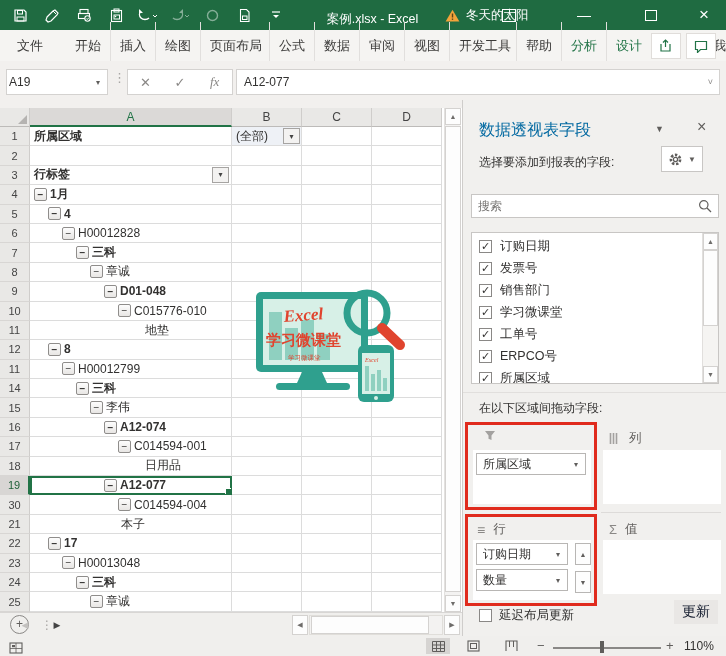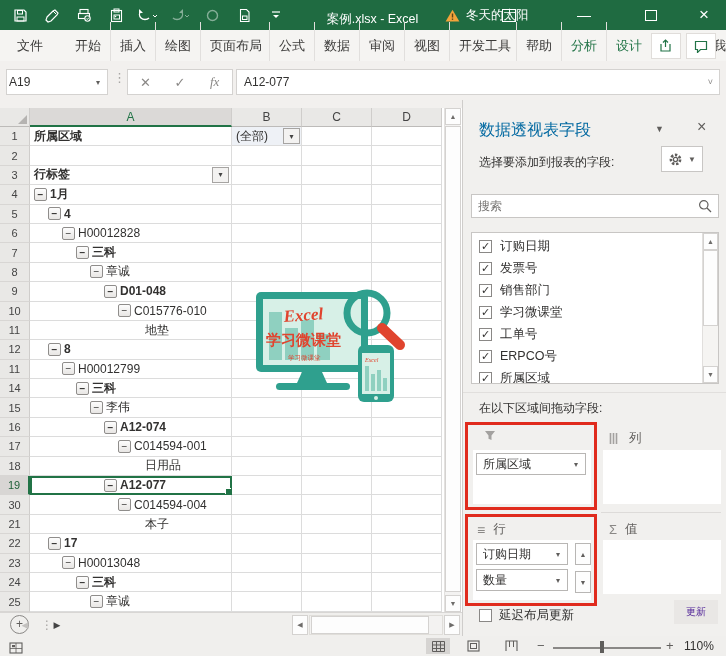--- a/index.html
+++ b/index.html
@@ -167,22 +167,22 @@
         font-size:12px;color:#323130;margin:3px 0 4px 3px;box-sizing:border-box;}
   .chip span:first-child{flex:1;padding-left:6px;white-space:nowrap;overflow:hidden;}
   .chipdd{width:18px;text-align:center;font-size:8px;color:#605e5c;flex:none;}
   #filters-chips .chip{width:110px;}
   #rows-chips .chip{width:92px;}
   .updn{position:absolute;width:16px;height:22px;background:#fdfdfd;border:1px solid #b8b6b4;box-sizing:border-box;
         display:flex;align-items:center;justify-content:center;font-size:7px;color:#605e5c;}
   .ud-up{left:112px;top:443px;} .ud-dn{left:112px;top:471px;}
   .defer{position:absolute;left:16px;top:507px;display:flex;align-items:center;gap:7px;font-size:12.5px;color:#323130;}
   .defercb{width:13px;height:13px;border:1px solid #8a8886;background:#fff;box-sizing:border-box;}
-  .updatebtn{position:absolute;right:8px;top:500px;width:44px;height:24px;background:#e9e7e5;color:#4c1d95;
-             font-size:10px;display:flex;align-items:center;justify-content:center;}
+  .updatebtn{position:absolute;right:8px;top:500px;width:44px;height:24px;background:#e9e7e5;color:#0f172a;
+             font-size:14px;display:flex;align-items:center;justify-content:center;}
 </style>
 </head>
 <body>
 
 <div id="app">
 
   <div class="titlebar">
     <div class="qat">
       <div class="qbtn">
         <svg width="15" height="15" viewBox="0 0 15 15">
@@ -522,21 +522,21 @@
           <div class="cell cA" style="padding-left: 88px;">
             <span class="exp">−</span>
             <span>C014594-004</span>
           </div>
           <div class="cell cB"></div>
           <div class="cell cC"></div>
           <div class="cell cD"></div>
         </div>
         <div class="grow">
           <div class="rnum">21</div>
-          <div class="cell cA" style="padding-left: 115px;">
+          <div class="cell cA" style="padding-left: 91px;">
             <span>本子</span>
           </div>
           <div class="cell cB"></div>
           <div class="cell cC"></div>
           <div class="cell cD"></div>
         </div>
         <div class="grow">
           <div class="rnum">22</div>
           <div class="cell cA b" style="padding-left: 18px;">
             <span class="exp">−</span>

